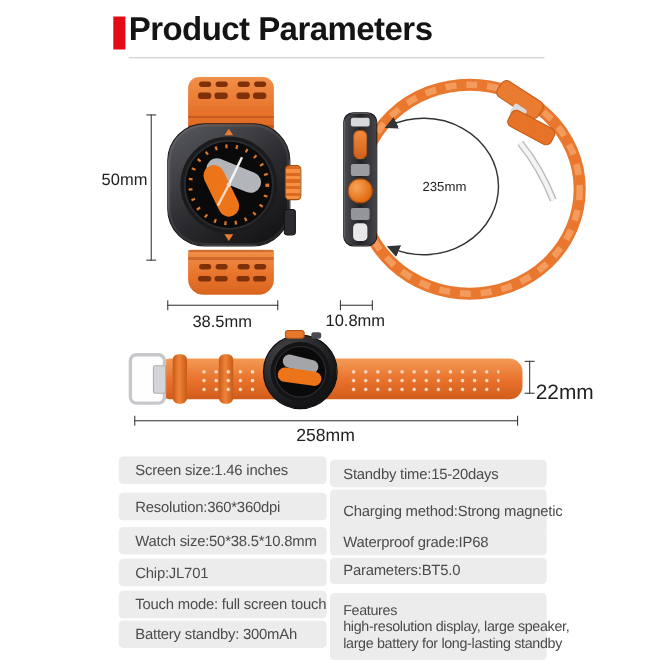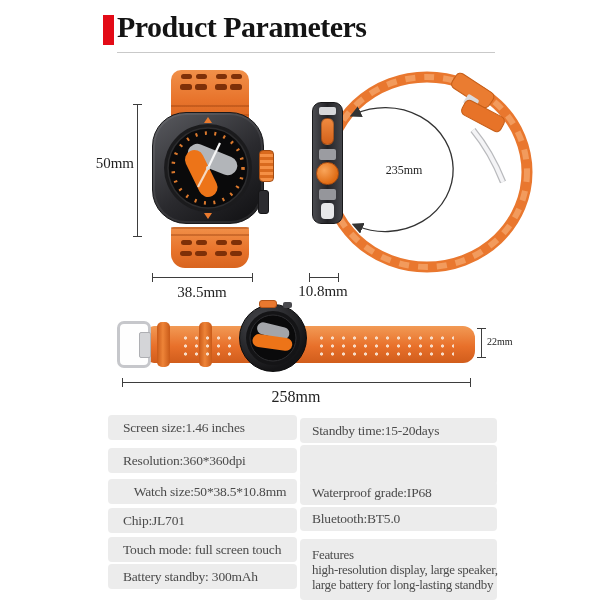--- a/index.html
+++ b/index.html
@@ -1,19 +1,19 @@
 <!DOCTYPE html>
 <html><head>
 <meta charset="utf-8">
 <style>
   * { margin:0; padding:0; box-sizing:border-box; }
   html,body { background:#fff; }
   .page {
     position:relative; width:600px; height:600px; background:#ffffff;
-    overflow:hidden; font-family:Liberation Serif, serif; color:#1f1f1f;
+    overflow:hidden; font-family:Liberation Sans, sans-serif; color:#1f1f1f;
   }
   .abs { position:absolute; }
 
   
   .accent-bar { left:103px; top:15px; width:11px; height:30px; background:#e30b17; }
   .page-title { left:117px; top:10px; font-size:30px; font-weight:bold; color:#141414; letter-spacing:-0.5px; white-space:nowrap; }
   .title-underline { left:117px; top:52px; width:378px; height:1px; background:#c9c9c9; }
 
   
   .mv { width:1px; background:#3d3d3d; }
@@ -189,55 +189,56 @@
           <rect x="10" y="15" width="33" height="12" rx="6" fill="#c9ccd1" opacity="0.8"></rect>
         </g>
       <g transform="rotate(8 28 28)">
           <rect x="8" y="26" width="40" height="13" rx="6.5" fill="#ed7418"></rect>
         </g>
     </svg>
     <div class="abs flat-crown"></div>
     <div class="abs flat-button"></div>
 
     <div class="abs mv" style="left:481px;top:328px;height:30px;"></div>
-    <div class="abs dim-label" style="left:487px;top:336px;width:44px;font-size:10px;">22mm</div>
+    <div class="abs dim-label" style="left:487px;top:347px;width:44px;font-size:19px;">22mm</div>
     <div class="abs mh" style="left:122px;top:382px;width:349px;"></div>
     <div class="abs dim-label" style="left:256px;top:388px;width:80px;text-align:center;font-size:16px;">258mm</div>
   </div>
 
   <div>
     <div class="abs cell cell-l" style="top:415px;">
       <span>Screen size:1.46 inches</span>
       </div>
     <div class="abs cell cell-l" style="top:448px;">
       <span>Resolution:360*360dpi</span>
       </div>
-    <div class="abs cell cell-l" style="top:479px;text-align:center;">
+    <div class="abs cell cell-l" style="top:479px;">
       <span>Watch size:50*38.5*10.8mm</span>
       </div>
     <div class="abs cell cell-l" style="top:508px;">
       <span>Chip:JL701</span>
       </div>
     <div class="abs cell cell-l" style="top:537px;">
       <span>Touch mode: full screen touch</span>
       </div>
     <div class="abs cell cell-l" style="top:564px;">
       <span>Battery standby: 300mAh</span>
       </div>
 
     <div class="abs cell cell-r" style="top:418px;height:25px;">
       <span>Standby time:15-20days</span>
       </div>
     <div class="abs cell cell-r" style="top:445px;height:40px;">
+      <span>Charging method:Strong magnetic</span>
       </div>
     <div class="abs cell cell-r" style="top:481px;height:24px;">
       <span>Waterproof grade:IP68</span>
       </div>
     <div class="abs cell cell-r" style="top:507px;height:24px;">
-      <span>Bluetooth:BT5.0</span>
+      <span>Parameters:BT5.0</span>
       </div>
     <div class="abs cell cell-r feat" style="top:539px;height:61px;">
       <span>Features</span>
       <span>high-resolution display, large speaker,</span>
       <span>large battery for long-lasting standby</span>
       </div>
   </div>
 
 </div>
 

